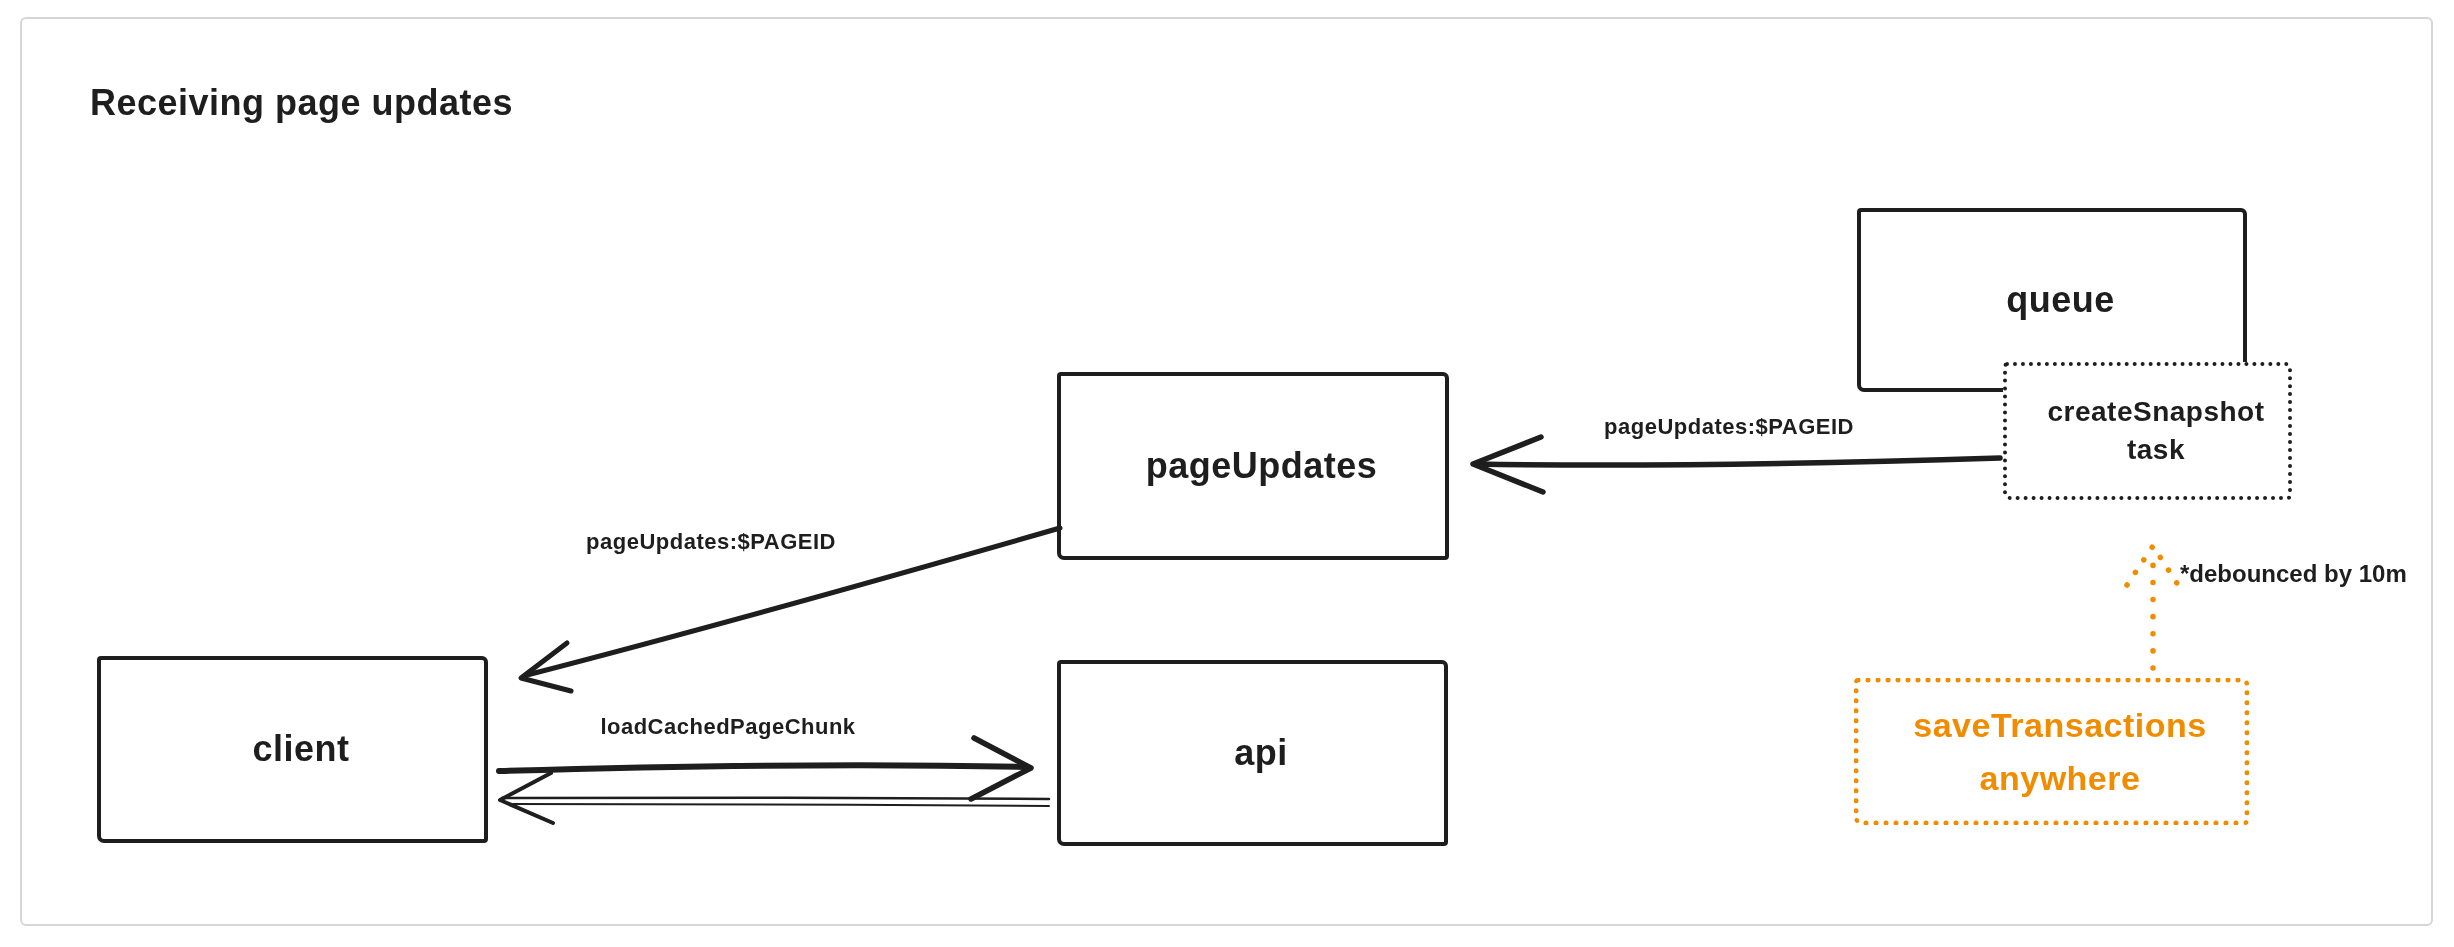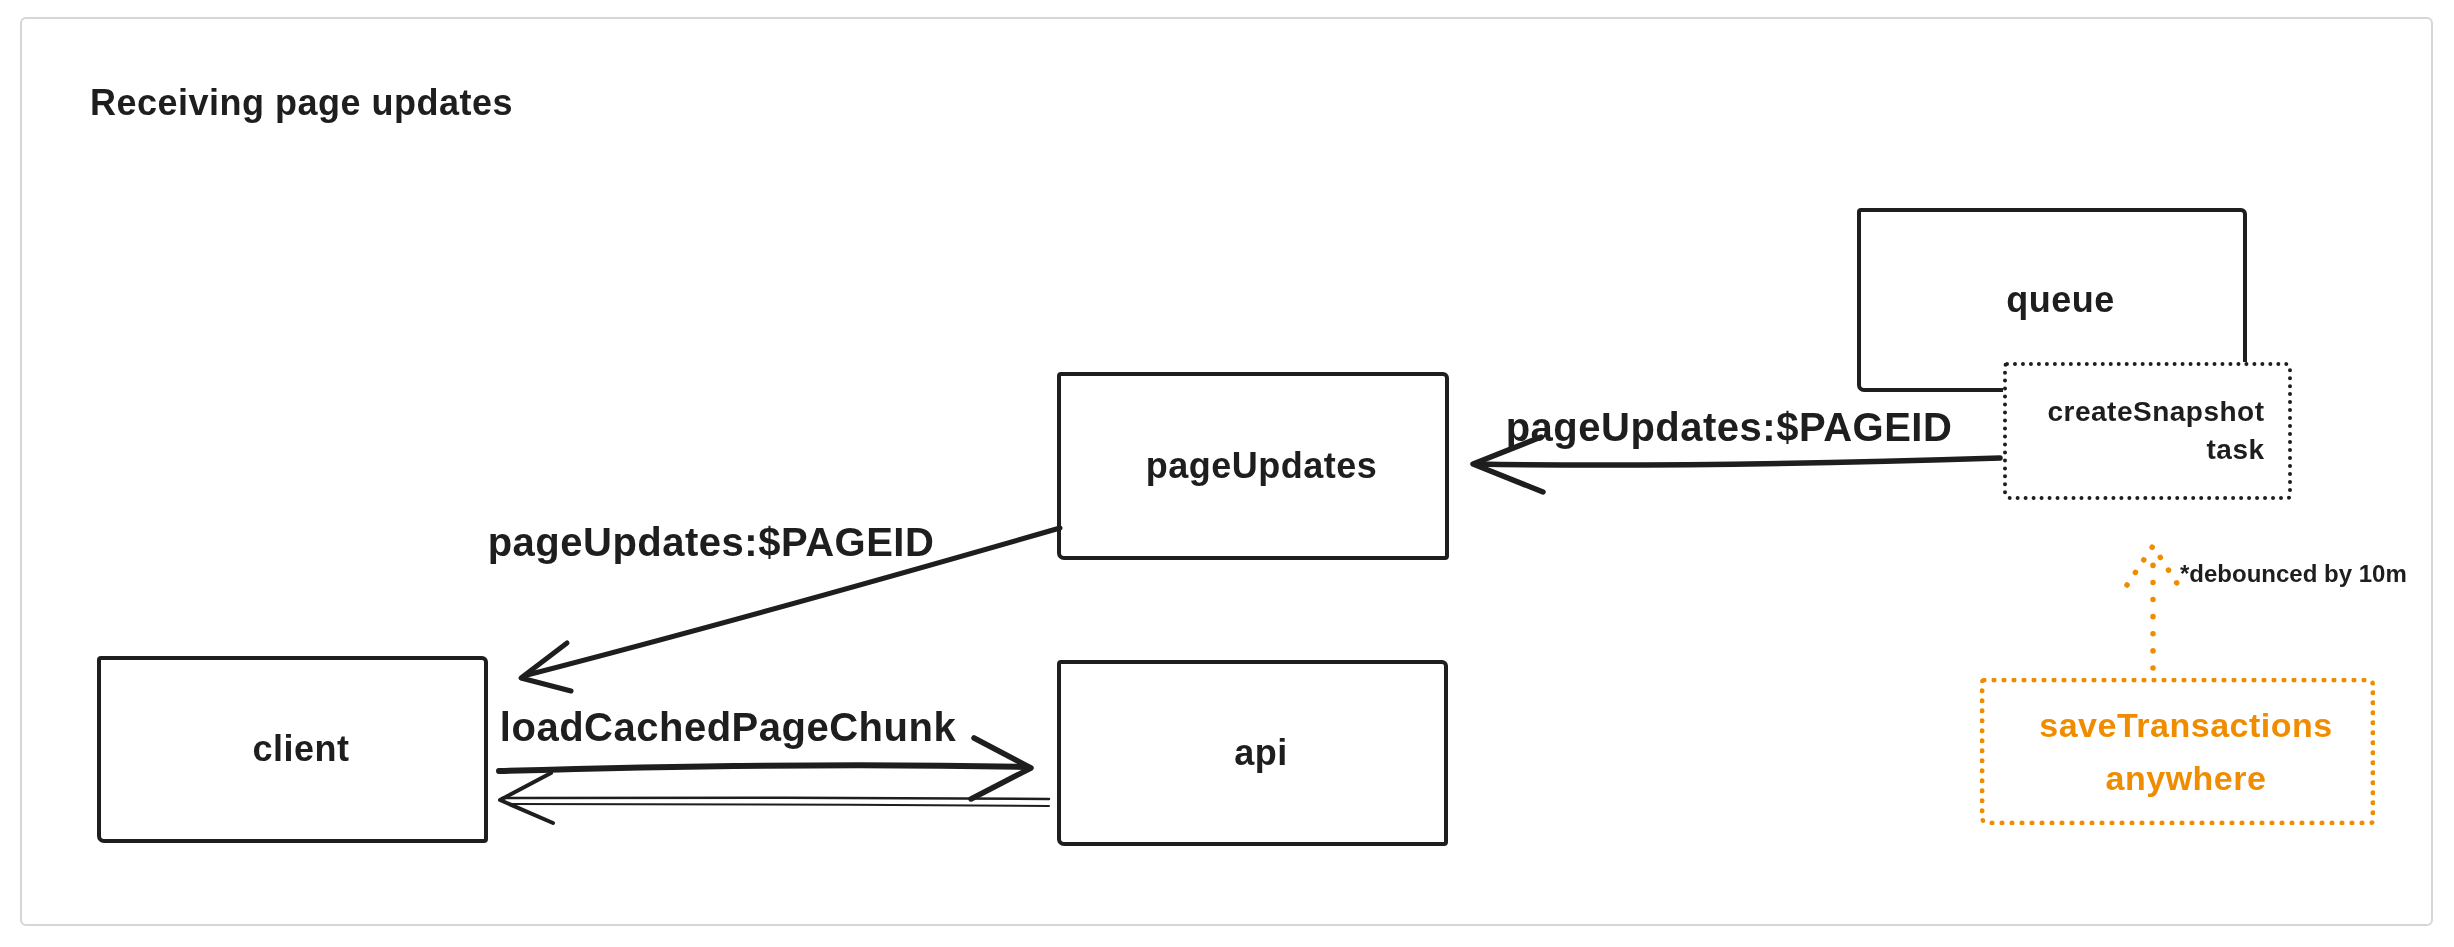--- a/index.html
+++ b/index.html
@@ -28,28 +28,28 @@
     position:absolute;background:var(--background);
     display:flex;align-items:center;justify-content:center;text-align:center;
     border:4px solid var(--ink);
     border-radius:4px 6px 4px 7px;
     font-size:36px;font-weight:600;letter-spacing:.5px;
     white-space:pre-line;line-height:1.35;padding-left:17px;
   }
   .node.dotted{border-style:dotted;}
   .node.accent{border:5px dotted var(--accent);color:var(--accent);font-weight:700;line-height:1.55;}
   .node-queue{left:1857px;top:208px;width:390px;height:184px;z-index:1;}
-  .node-create-snapshot{left:2003px;top:362px;width:289px;height:138px;z-index:2;font-size:28px;text-align:right;}
+  .node-create-snapshot{left:2003px;top:362px;width:289px;height:138px;z-index:2;font-size:28px;}
   .node-message-store{left:1057px;top:372px;width:392px;height:188px;}
   .node-client{left:97px;top:656px;width:391px;height:187px;}
   .node-api{left:1057px;top:660px;width:391px;height:186px;}
-  .node-save-transactions{left:1980px;top:678px;width:395px;height:147px;font-size:34px;}
+  .node-save-transactions{left:1854px;top:678px;width:395px;height:147px;font-size:34px;}
   .edge-label{
     position:absolute;transform:translate(-50%,-50%);
-    font-size:40px;font-weight:600;letter-spacing:.5px;white-space:nowrap;z-index:3;
+    font-size:22px;font-weight:600;letter-spacing:.5px;white-space:nowrap;z-index:3;
   }
   .edge-label.pu1{left:1729px;top:427px;}
   .edge-label.pu2{left:711px;top:542px;}
   .edge-label.lcpc{left:728px;top:727px;}
   .note{
     position:absolute;left:2180px;top:528px;
     font-size:24px;font-weight:600;white-space:nowrap;z-index:3;margin-top:32px;
   }
   svg.arrows{position:absolute;left:0;top:0;z-index:4;pointer-events:none;}
   .ink-stroke{stroke:var(--ink);fill:none;stroke-linecap:round;stroke-linejoin:round;}

